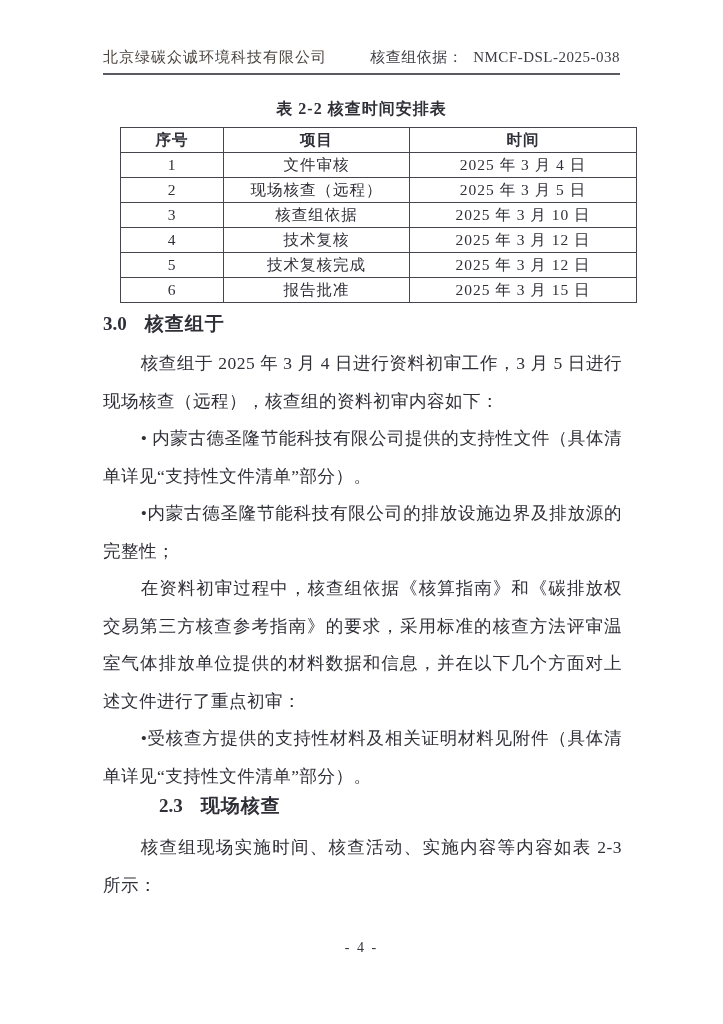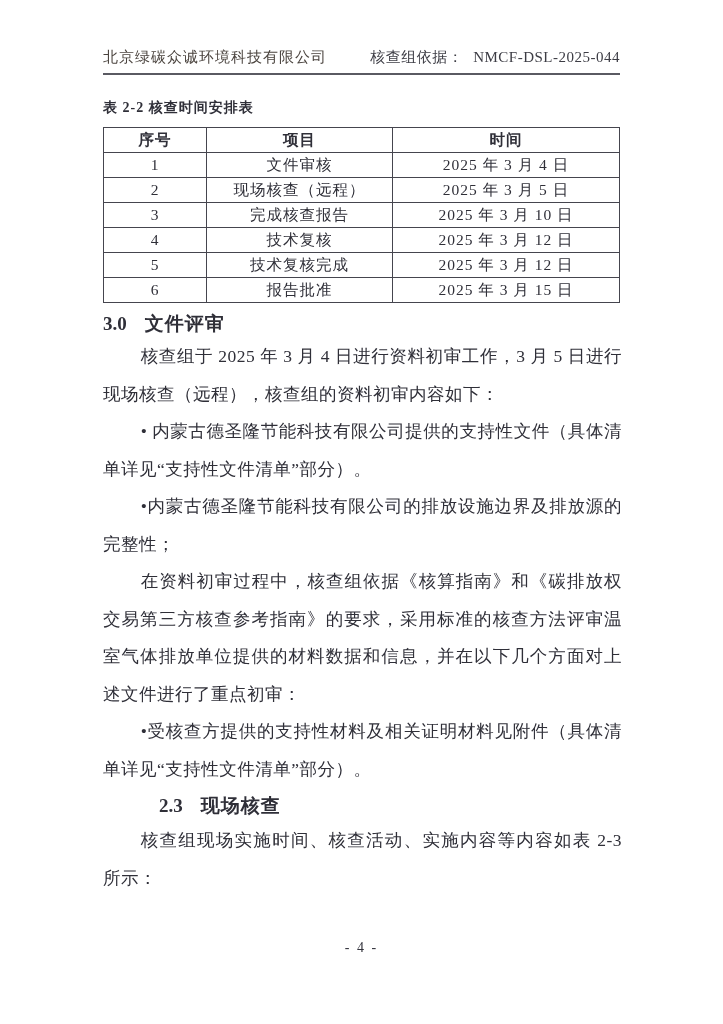--- a/index.html
+++ b/index.html
@@ -33,30 +33,31 @@
   }
   .doc-header .archive { color: #3c3c44; letter-spacing: 0.5px; }
   .doc-header .archive .num { margin-left: 10px; letter-spacing: 0.5px; }
 
   
   .table-title {
     position: absolute;
     top: 99px;
     left: 103px;
     width: 517px;
+    text-align: center;
     font-weight: bold;
-    font-size: 14px;
+    font-size: 16px;
     letter-spacing: 1px;
   }
 
   
   table.schedule {
     position: absolute;
     top: 127px;
-    left: 103px;
+    left: 120px;
     width: 517px;
     border-collapse: collapse;
     table-layout: fixed;
   }
   table.schedule th, table.schedule td {
     border: 1px solid #45454e;
     height: 25px;
     padding: 0 2px;
     text-align: center;
     vertical-align: middle;
@@ -83,20 +84,21 @@
 
   
   .body-block {
     position: absolute;
     left: 103px;
     width: 519px;
     font-size: 17.5px;
     line-height: 37.5px;
     text-align: justify;
     letter-spacing: 0.5px;
+    margin-top: 7px;
   }
   #body-2-2 { top: 338px; }
   #body-2-3 { top: 822px; }
   .body-block p { margin: 0; text-indent: 2.15em; }
 
   
   .page-footer {
     position: absolute;
     top: 940px;
     left: 0;
@@ -108,21 +110,21 @@
   }
 </style>
 </head>
 <body>
 
 <div class="page">
 
   <div class="doc-header">
     <span class="company">北京绿碳众诚环境科技有限公司</span>
     <span class="archive">
-      <span>核查组依据：</span><span class="num">NMCF-DSL-2025-044</span>
+      <span>核查组依据：</span><span class="num">NMCF-DSL-2025-038</span>
     </span>
   </div>
 
   <div class="table-title">表 2-2  核查时间安排表</div>
 
   <table class="schedule">
     <colgroup>
       <col class="col-no">
         <col class="col-item">
         <col class="col-time">
@@ -140,21 +142,21 @@
         <td>文件审核</td>
         <td>2025 年 3 月 4 日</td>
       </tr>
       <tr>
         <td>2</td>
         <td>现场核查（远程）</td>
         <td>2025 年 3 月 5 日</td>
       </tr>
       <tr>
         <td>3</td>
-        <td>完成核查报告</td>
+        <td>核查组依据</td>
         <td>2025 年 3 月 10 日</td>
       </tr>
       <tr>
         <td>4</td>
         <td>技术复核</td>
         <td>2025 年 3 月 12 日</td>
       </tr>
       <tr>
         <td>5</td>
         <td>技术复核完成</td>
@@ -162,21 +164,21 @@
       </tr>
       <tr>
         <td>6</td>
         <td>报告批准</td>
         <td>2025 年 3 月 15 日</td>
       </tr>
     </tbody>
   </table>
 
   <div class="sec-heading" id="heading-2-2">
-    <span class="sec-num">3.0</span><span>文件评审</span>
+    <span class="sec-num">3.0</span><span>核查组于</span>
   </div>
 
   <div class="body-block" id="body-2-2">
     <p>核查组于 2025 年 3 月 4 日进行资料初审工作，3 月 5 日进行现场核查（远程），核查组的资料初审内容如下：</p>
     <p>• 内蒙古德圣隆节能科技有限公司提供的支持性文件（具体清单详见“支持性文件清单”部分）。</p>
     <p>•内蒙古德圣隆节能科技有限公司的排放设施边界及排放源的完整性；</p>
     <p>在资料初审过程中，核查组依据《核算指南》和《碳排放权交易第三方核查参考指南》的要求，采用标准的核查方法评审温室气体排放单位提供的材料数据和信息，并在以下几个方面对上述文件进行了重点初审：</p>
     <p>•受核查方提供的支持性材料及相关证明材料见附件（具体清单详见“支持性文件清单”部分）。</p>
   </div>
 

